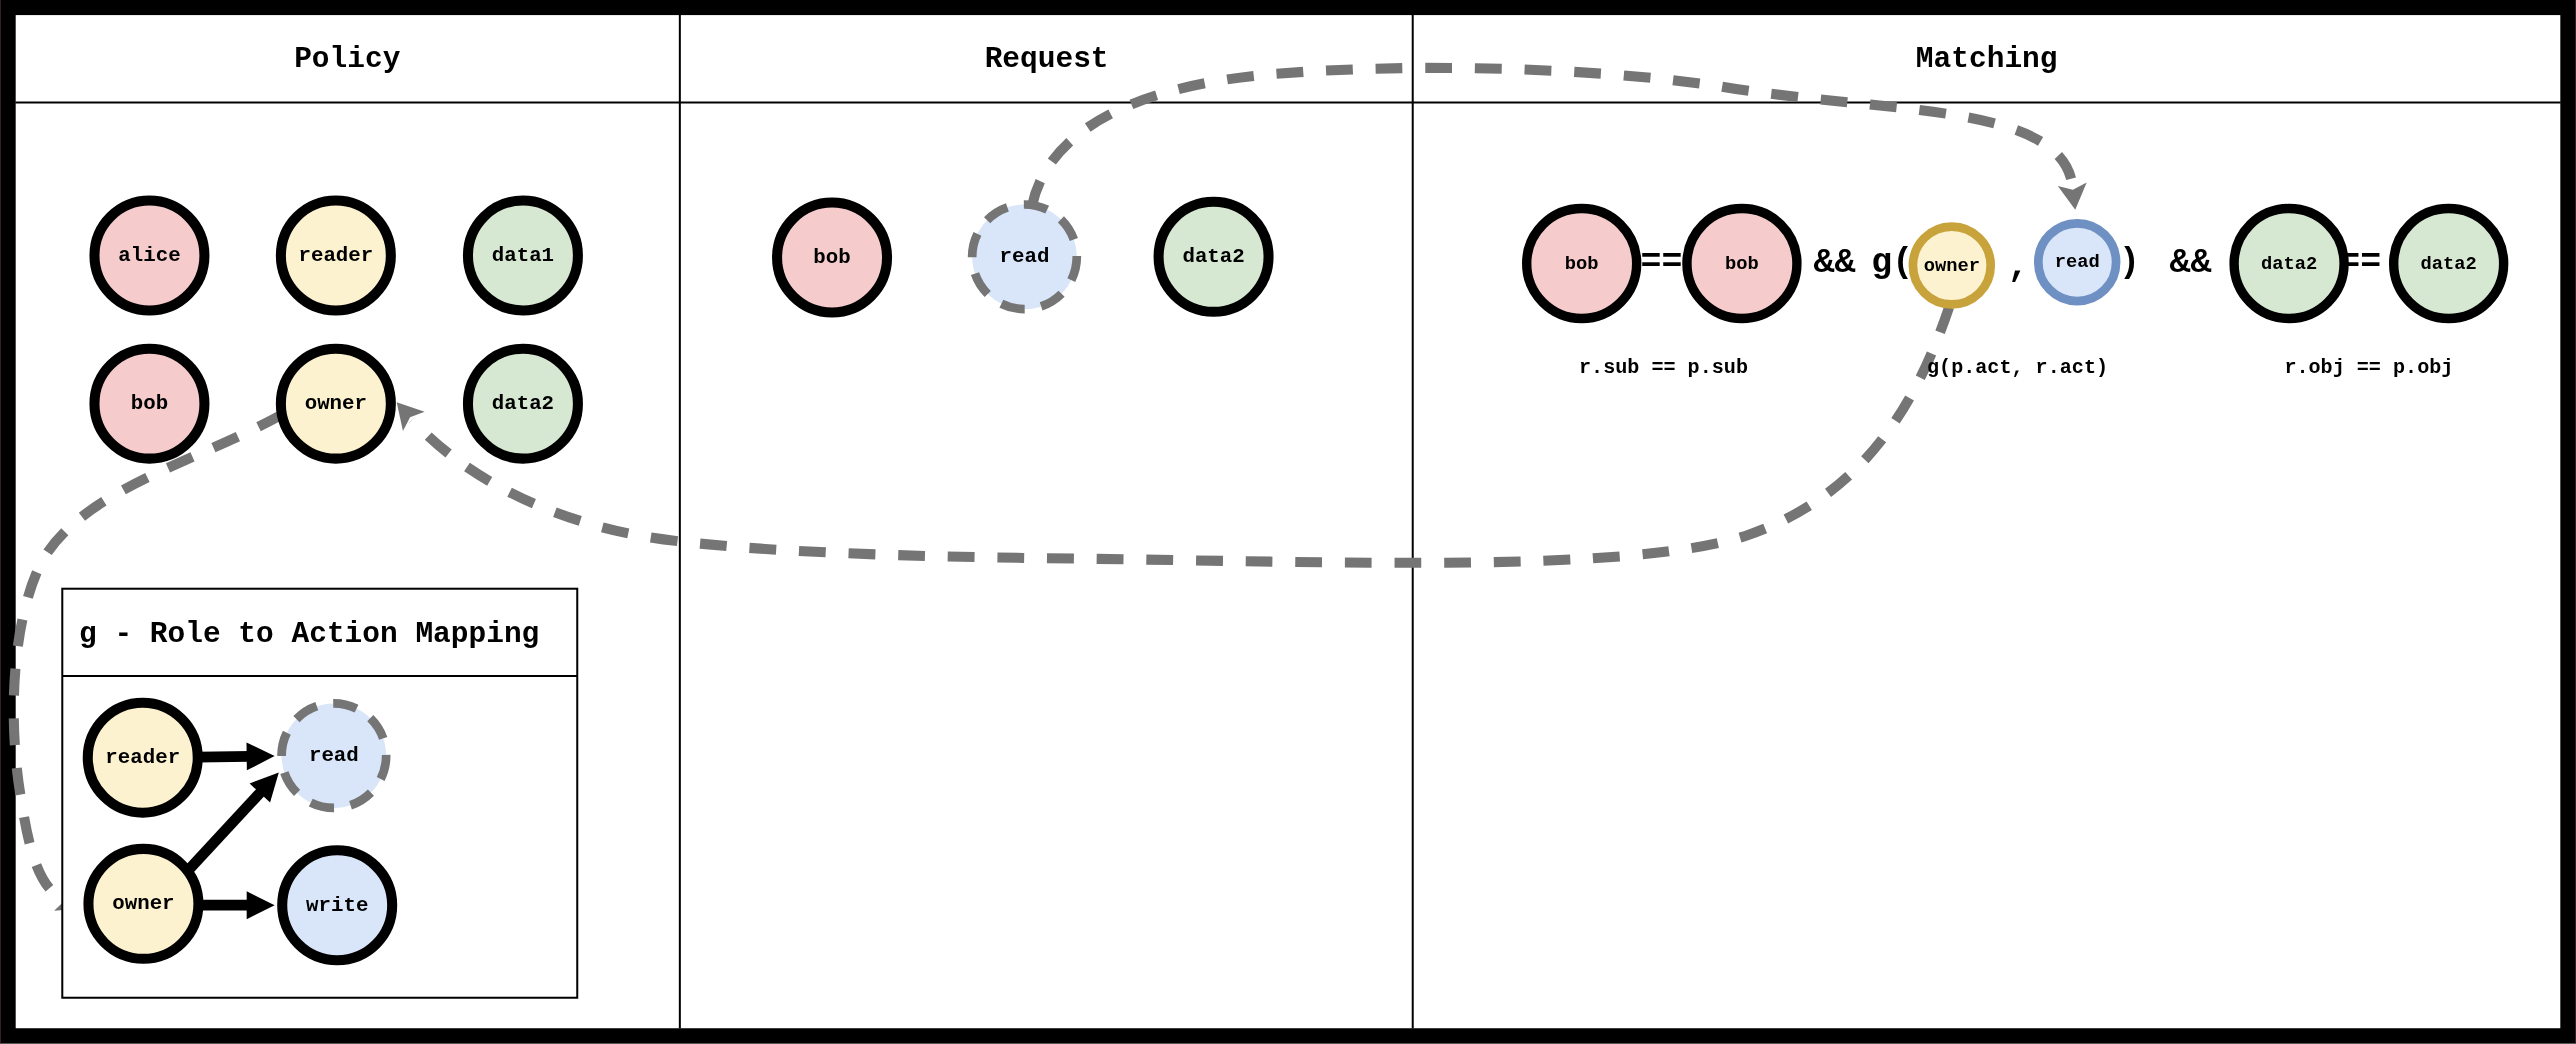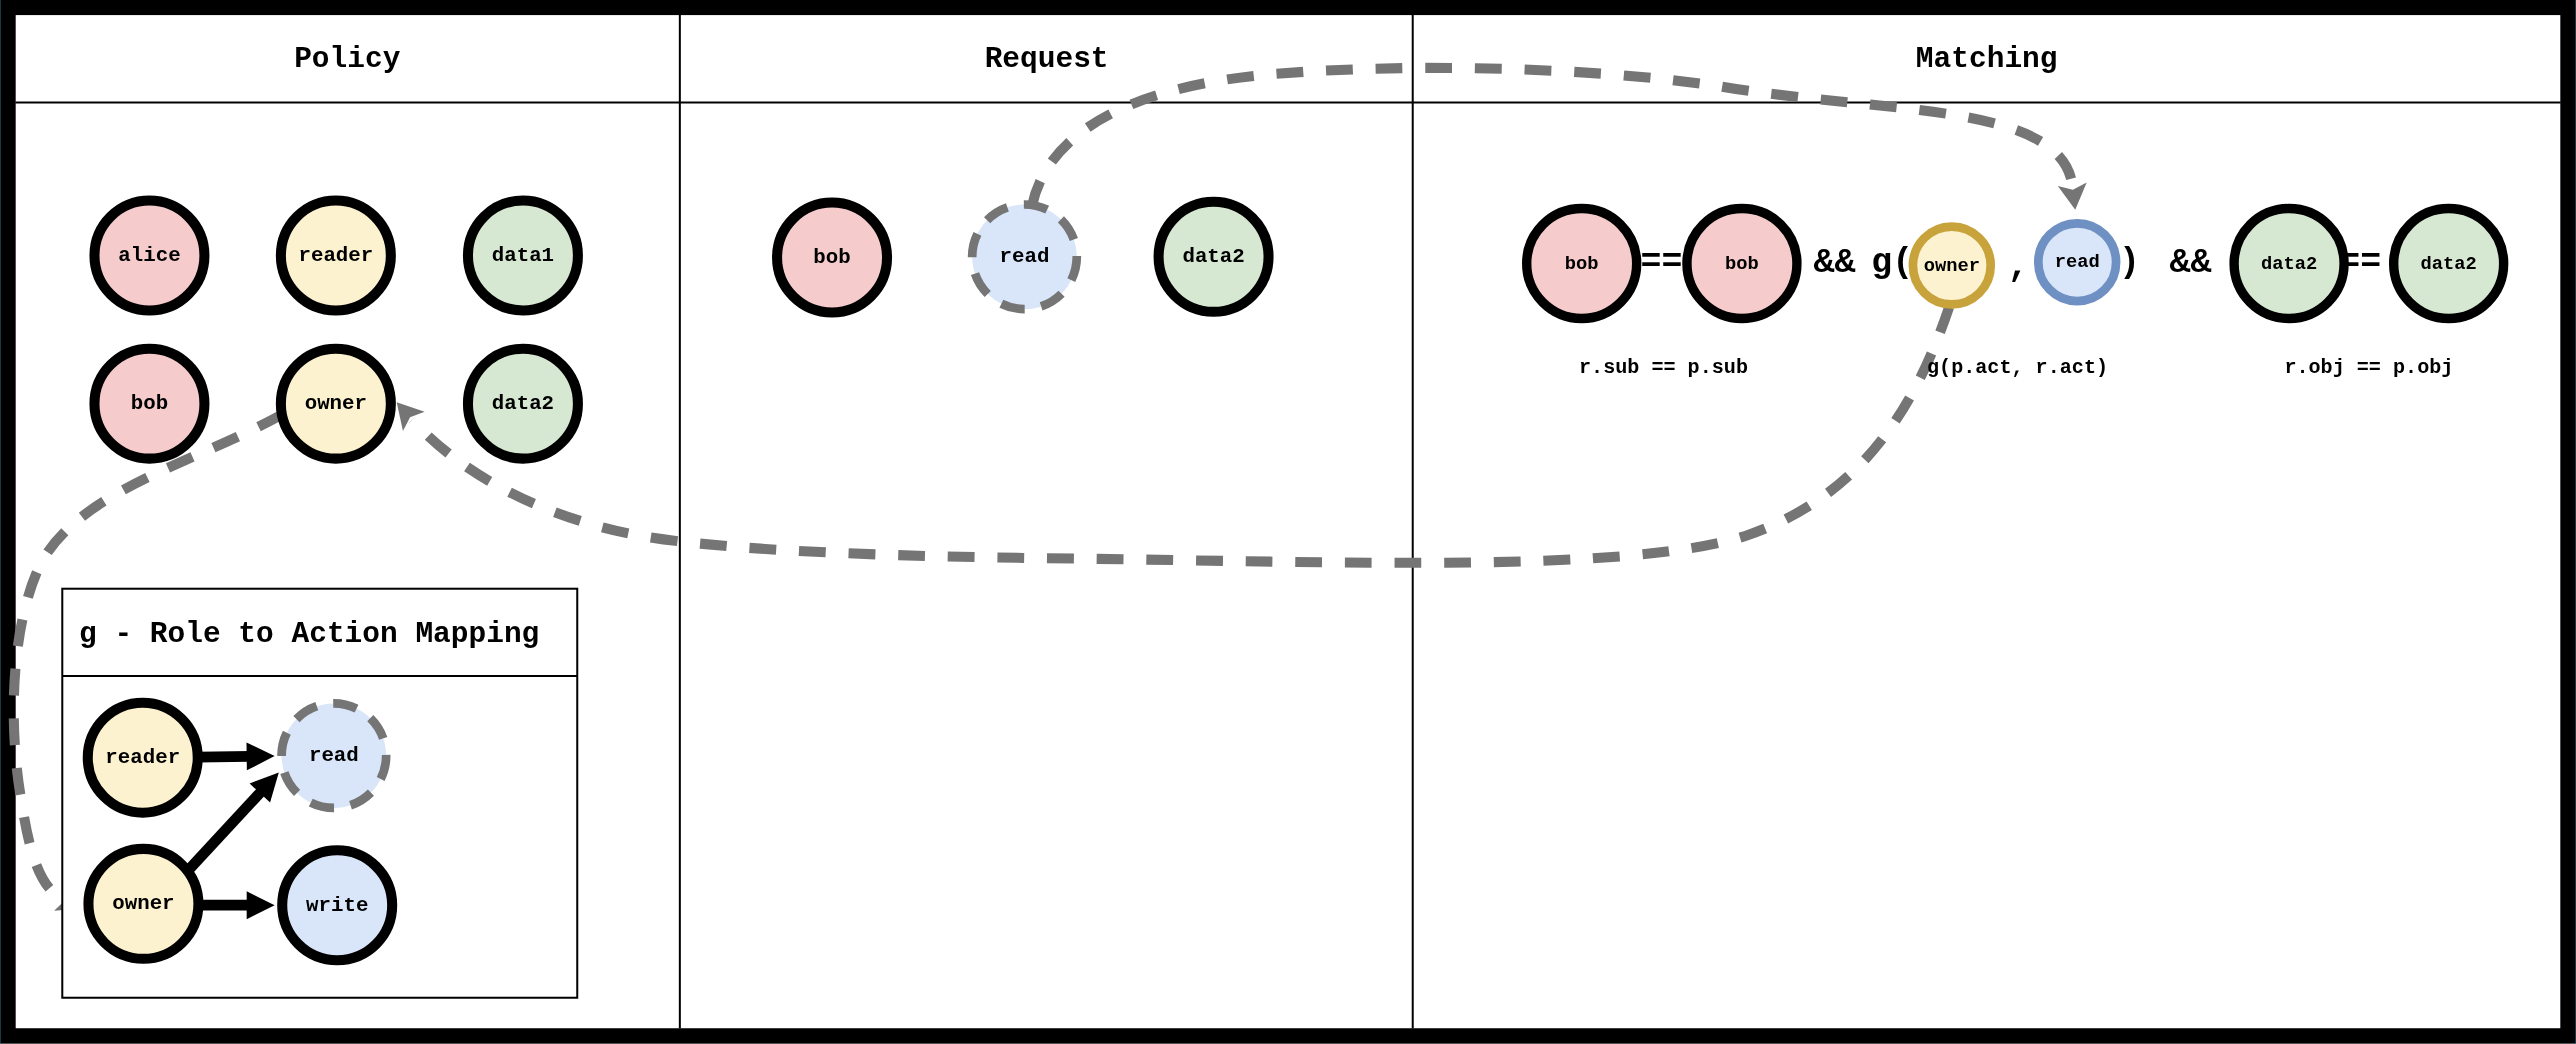--- a/index.html
+++ b/index.html
@@ -1,16 +1,16 @@
 <!DOCTYPE html>
 <html style="font-size:10.7px"><head>
 <meta charset="utf-8">
 <style>
   html,body{margin:0;padding:0;background:#000;}
-  .stage{width:2576px;height:1044px;position:relative;background:#0ea5e9;}
+  .stage{width:2576px;height:1044px;position:relative;background:#be185d;}
   svg{display:block;}
   text{font-family:"Liberation Mono","DejaVu Sans Mono",monospace;font-weight:bold;fill:#000;}
   .panel-title{font-size:44px;}
   .node-label{font-size:31px;}
   .node-label-sm{font-size:28px;}
   .op{font-size:52px;}
   .caption{font-size:30px;}
   .gbox-title{font-size:44px;}
 </style>
 </head>

